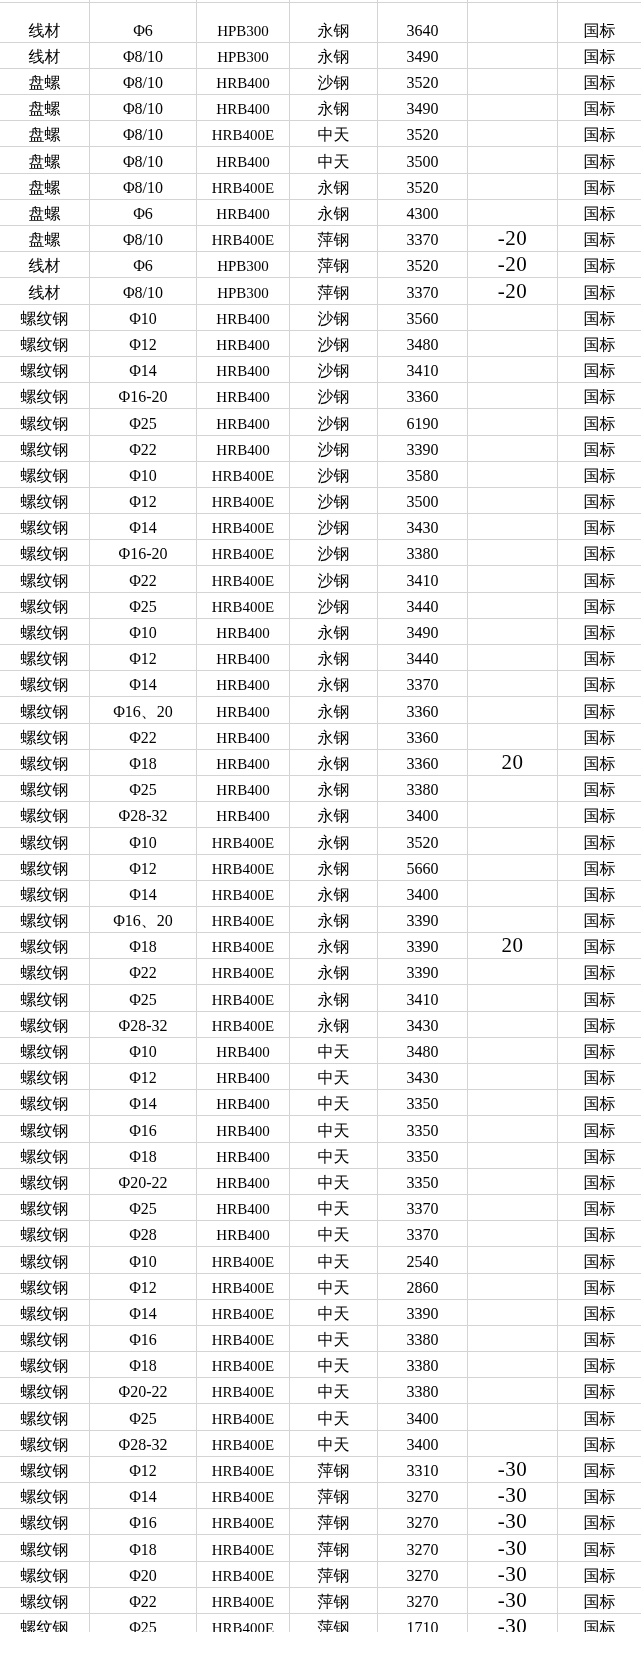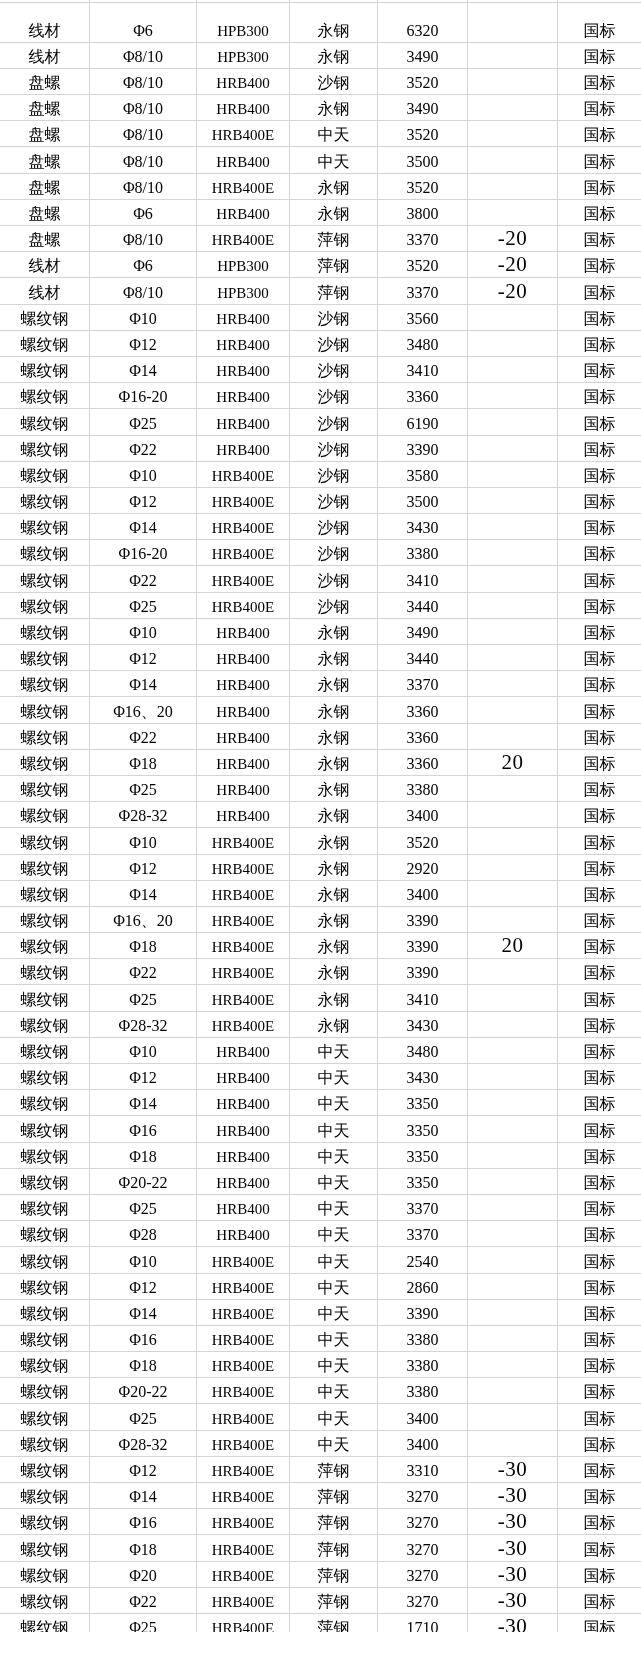--- a/index.html
+++ b/index.html
@@ -51,21 +51,21 @@
     <div class="cell c3"></div>
     <div class="cell c4"></div>
     <div class="cell c5"></div>
     <div class="cell c6"></div>
   </div>
 <div class="row first">
       <div class="cell c0">线材</div>
       <div class="cell c1">Φ6</div>
       <div class="cell c2">HPB300</div>
       <div class="cell c3">永钢</div>
-      <div class="cell c4">6320</div>
+      <div class="cell c4">3640</div>
       <div class="cell c5 change"></div>
       <div class="cell c6">国标</div>
     </div>
     <div class="row">
       <div class="cell c0">线材</div>
       <div class="cell c1">Φ8/10</div>
       <div class="cell c2">HPB300</div>
       <div class="cell c3">永钢</div>
       <div class="cell c4">3490</div>
       <div class="cell c5 change"></div>
@@ -114,21 +114,21 @@
       <div class="cell c3">永钢</div>
       <div class="cell c4">3520</div>
       <div class="cell c5 change"></div>
       <div class="cell c6">国标</div>
     </div>
     <div class="row">
       <div class="cell c0">盘螺</div>
       <div class="cell c1">Φ6</div>
       <div class="cell c2">HRB400</div>
       <div class="cell c3">永钢</div>
-      <div class="cell c4">3800</div>
+      <div class="cell c4">4300</div>
       <div class="cell c5 change"></div>
       <div class="cell c6">国标</div>
     </div>
     <div class="row">
       <div class="cell c0">盘螺</div>
       <div class="cell c1">Φ8/10</div>
       <div class="cell c2">HRB400E</div>
       <div class="cell c3">萍钢</div>
       <div class="cell c4">3370</div>
       <div class="cell c5 change">-20</div>
@@ -339,21 +339,21 @@
       <div class="cell c3">永钢</div>
       <div class="cell c4">3520</div>
       <div class="cell c5 change"></div>
       <div class="cell c6">国标</div>
     </div>
     <div class="row">
       <div class="cell c0">螺纹钢</div>
       <div class="cell c1">Φ12</div>
       <div class="cell c2">HRB400E</div>
       <div class="cell c3">永钢</div>
-      <div class="cell c4">2920</div>
+      <div class="cell c4">5660</div>
       <div class="cell c5 change"></div>
       <div class="cell c6">国标</div>
     </div>
     <div class="row">
       <div class="cell c0">螺纹钢</div>
       <div class="cell c1">Φ14</div>
       <div class="cell c2">HRB400E</div>
       <div class="cell c3">永钢</div>
       <div class="cell c4">3400</div>
       <div class="cell c5 change"></div>

